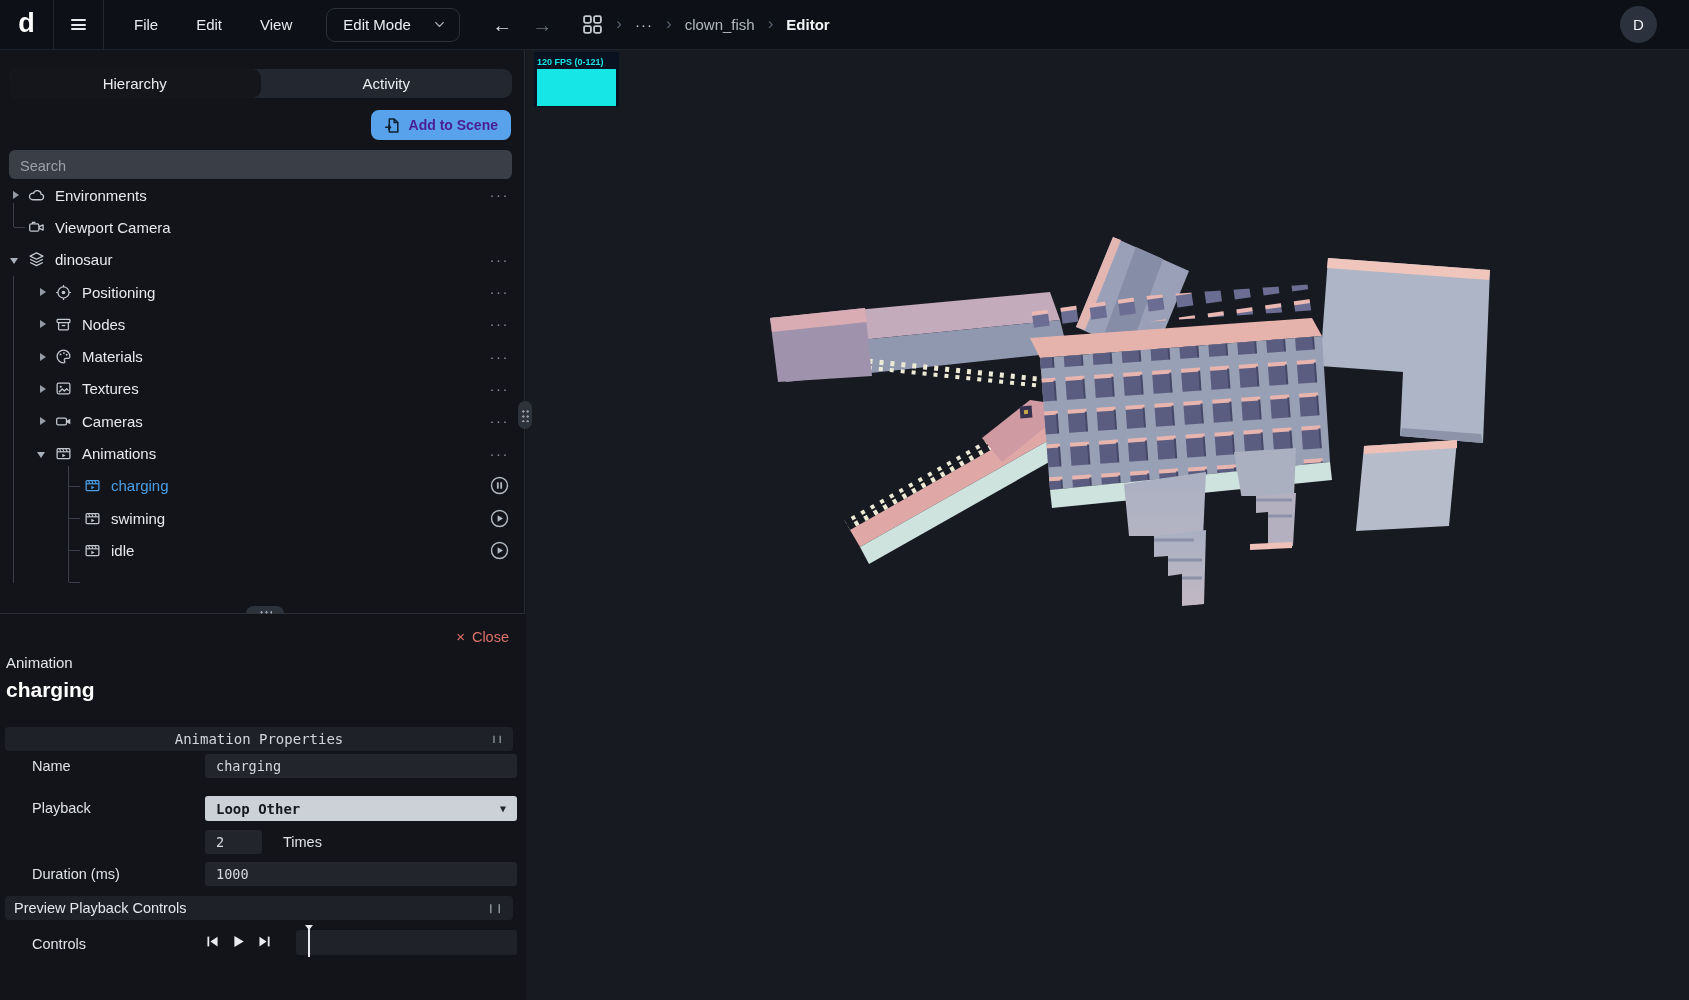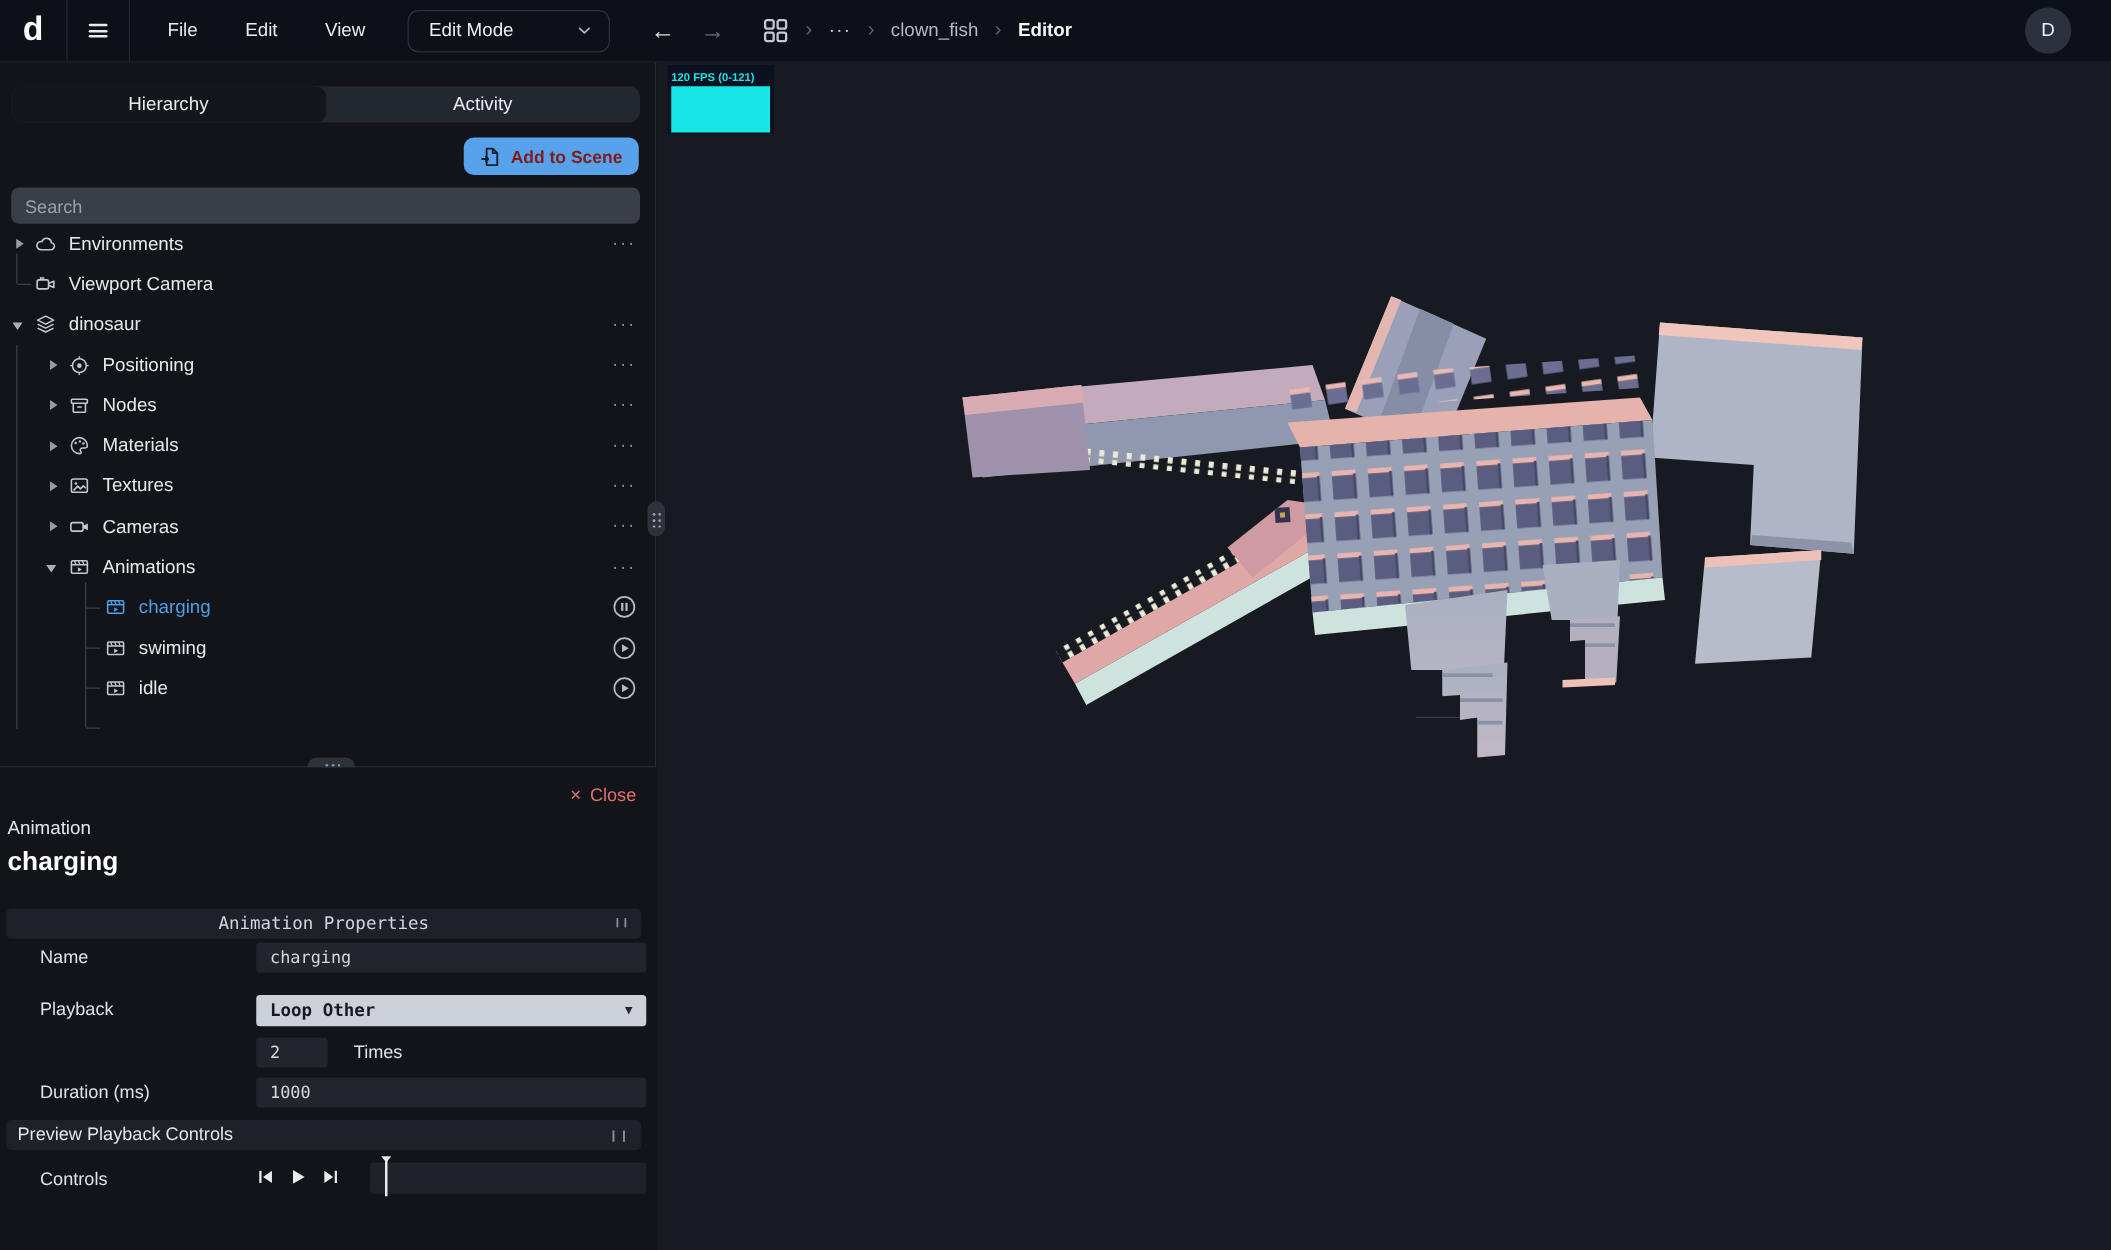--- a/index.html
+++ b/index.html
@@ -11,21 +11,21 @@
   .topbar{position:absolute;left:0;top:0;width:1689px;height:50px;background:#0d1016;
     border-bottom:1px solid #1f232b;display:flex;align-items:center;z-index:20;}
   .logo-cell{width:54px;height:100%;display:flex;align-items:center;justify-content:center;
     border-right:1px solid #22262e;cursor:pointer;}
   .logo{color:#fff;font-size:27px;font-weight:700;transform:translateY(-1px);}
   .burger-cell{width:50px;height:100%;display:flex;align-items:center;justify-content:center;
     border-right:1px solid #22262e;cursor:pointer;}
   .burger span{display:block;width:15px;height:2px;background:#e9ebee;border-radius:1px;margin:2.5px 0;}
   .menu{font-size:15px;color:#e9ebee;cursor:pointer;}
   .menu.m1{margin-left:30px;}.menu.m2{margin-left:38px;}.menu.m3{margin-left:38px;}
-  .mode-select{margin-left:34px;width:162px;height:34px;border:1px solid #2b303a;border-radius:9px;
+  .mode-select{margin-left:34px;width:134px;height:34px;border:1px solid #2b303a;border-radius:9px;
     display:flex;align-items:center;padding:0 12px 0 16px;color:#edeef1;font-size:15px;cursor:pointer;}
   .mode-select svg{margin-left:auto;}
   .navarrow{font-size:20px;cursor:pointer;line-height:1;}
   .navarrow.back{margin-left:32px;color:#dcdfe4;}
   .navarrow.fwd{margin-left:20px;color:#666c77;}
   .crumbs{display:flex;align-items:center;margin-left:30px;gap:13px;}
   .crumb-sep{color:#596070;font-size:17px;line-height:1;transform:translateY(-1px);}
   .crumb-dots{color:#c6cad1;font-size:15px;letter-spacing:1px;cursor:pointer;}
   .crumb-proj{color:#b4b9c1;font-size:15px;cursor:pointer;}
   .crumb-page{color:#f3f4f6;font-size:15px;font-weight:600;}
@@ -37,21 +37,21 @@
   .sidebar{position:absolute;left:0;top:50px;width:525px;bottom:0;background:#121419;
     border-right:1px solid #272b33;z-index:10;}
   .tabs{position:absolute;left:9px;top:19px;width:503px;height:29px;background:#23272f;
     border-radius:9px;display:flex;overflow:hidden;}
   .tab{flex:1;display:flex;align-items:center;justify-content:center;font-size:15px;
     color:#e9ebee;cursor:pointer;border-radius:9px;}
   .tab.active{background:#14161b;}
   .scene-row{position:absolute;left:15px;top:62px;height:28px;display:flex;align-items:center;gap:11px;margin-top:32px;}
   .scene-title{font-size:15.5px;font-weight:700;color:#f0f2f4;}
   .add-btn{position:absolute;right:13px;top:60px;height:30px;padding:0 13px;background:#57a2ea;
-    color:#7f1d1d;font-size:14px;font-weight:600;border:none;border-radius:8px;display:flex;
+    color:#4c1d95;font-size:14px;font-weight:600;border:none;border-radius:8px;display:flex;
     align-items:center;gap:8px;cursor:pointer;}
   .search{position:absolute;left:9px;top:100px;width:503px;height:29px;background:#3a3f47;
     border-radius:6px;}
   .search input{width:100%;height:100%;background:transparent;border:none;outline:none;
     color:#cfd3da;font-size:14.5px;padding:16px 11px;font-family:"Liberation Sans",sans-serif;}
   .search input::placeholder{color:#9aa0a9;}
 
   .tree{position:absolute;left:0;top:129px;width:525px;}
   .trow{height:32.3px;display:flex;align-items:center;padding-right:16px;cursor:pointer;position:relative;}
   .lvl0{padding-left:8px;}.lvl1{padding-left:35px;}.lvl2{padding-left:84px;}

